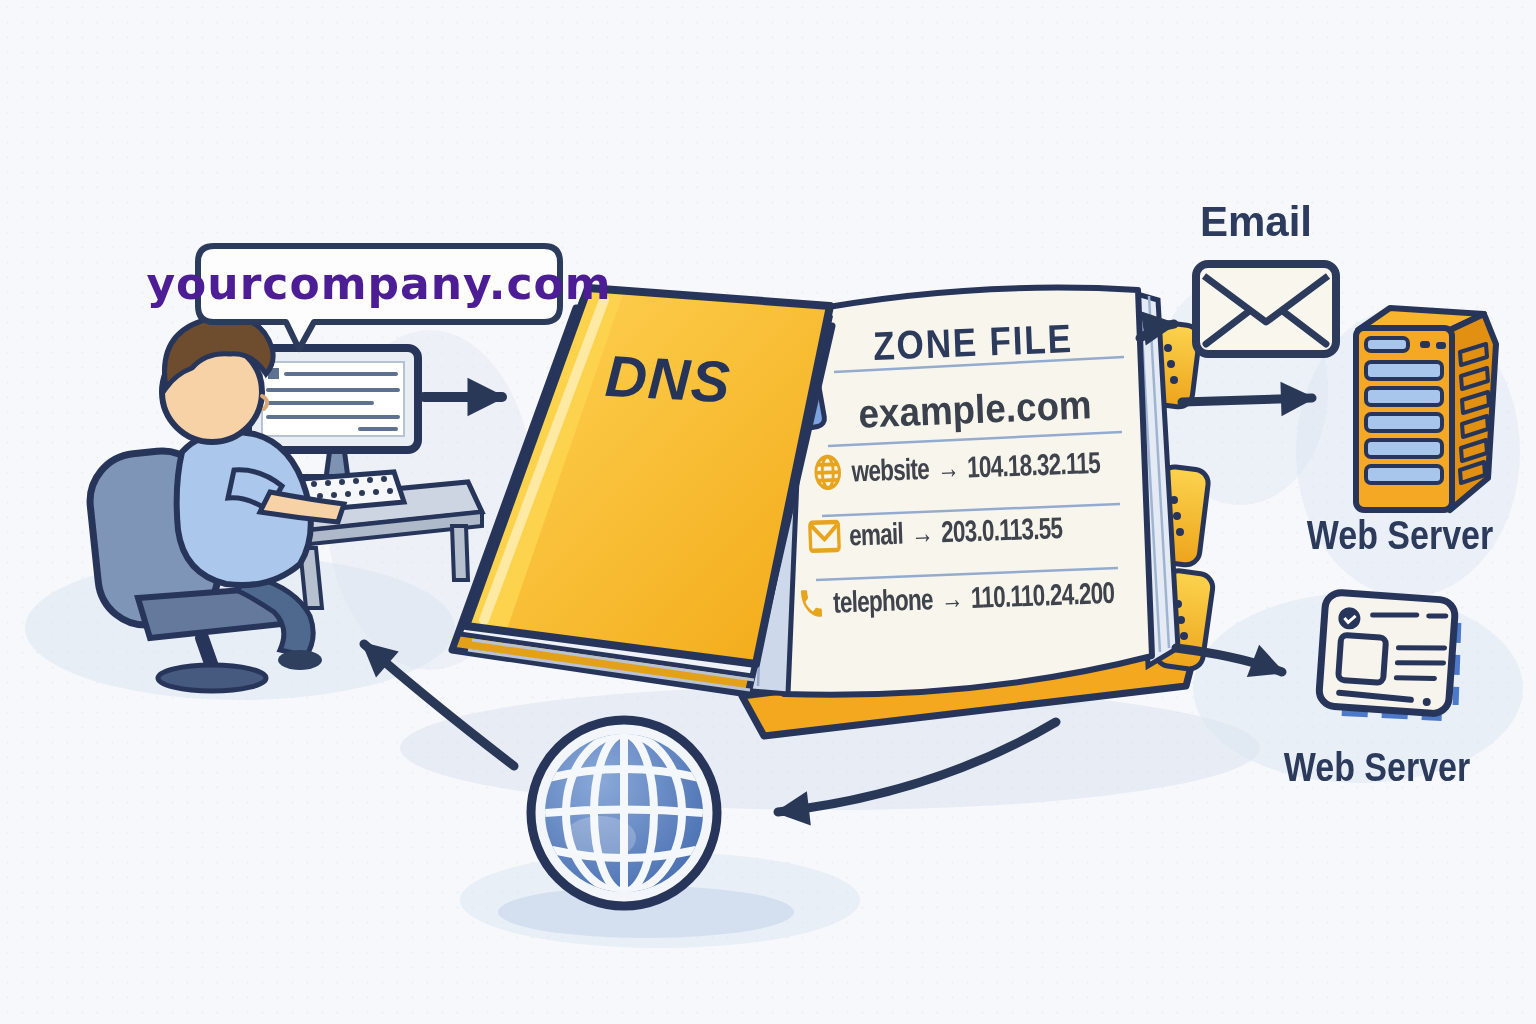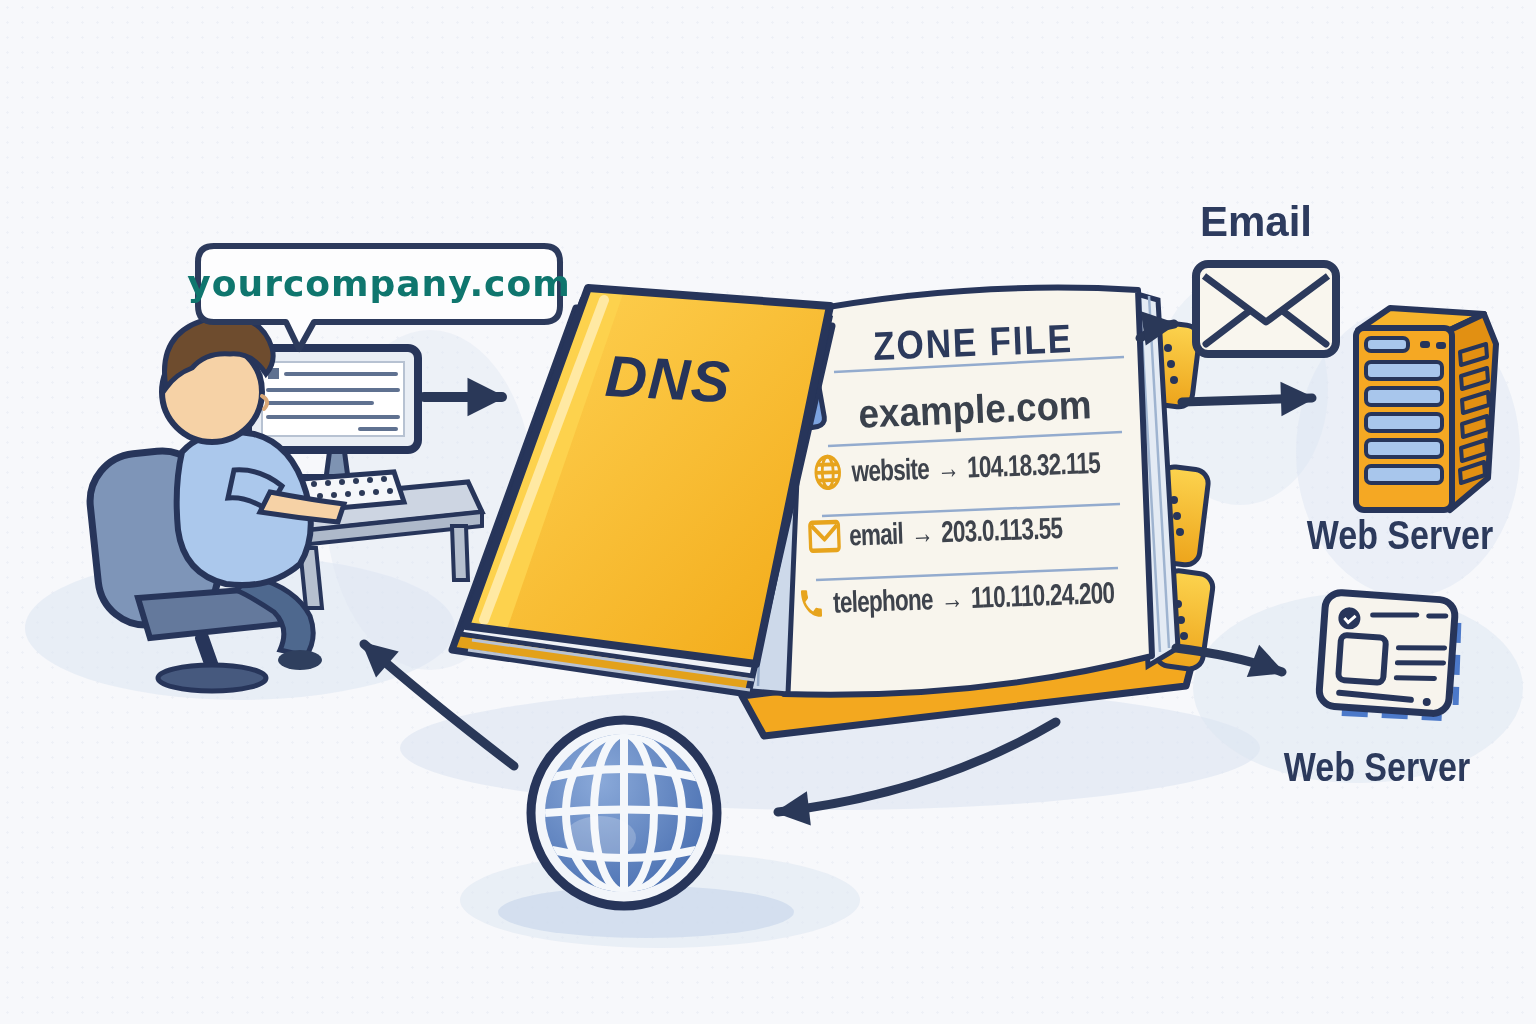--- a/index.html
+++ b/index.html
@@ -12,21 +12,21 @@
     content:""; position:absolute; inset:0;
     background-image:radial-gradient(circle, rgba(100,125,180,.06) 1.2px, transparent 1.2px);
     background-size:15px 15px; pointer-events:none;
   }
   svg.art { position:absolute; left:0; top:0; }
   .txt {
     position:absolute; display:flex; align-items:center; justify-content:center;
     color:#2c3a5c; white-space:nowrap;
   }
   .bubble-text { left:198px; top:244px; width:362px; height:78px;
-    font-size:36px; font-weight:700; letter-spacing:1px; color:#0f766e;
+    font-size:44px; font-weight:700; letter-spacing:1px; color:#4c1d95;
     font-family:"DejaVu Sans", sans-serif; }
   .dns-title { left:585px; top:346px; width:166px; height:64px;
     font-size:58px; font-weight:800; font-style:italic; color:#26345a;
     transform:rotate(3deg); letter-spacing:1px; }
   .zone-title { left:815px; top:318px; width:316px; height:48px;
     font-size:40px; font-weight:700; letter-spacing:2px;
     transform:rotate(-2.3deg) scaleX(.88); }
   .zone-domain { left:820px; top:384px; width:310px; height:50px;
     font-size:40px; font-weight:600; color:#3a414c;
     transform:rotate(-2.3deg) scaleX(.92); }

